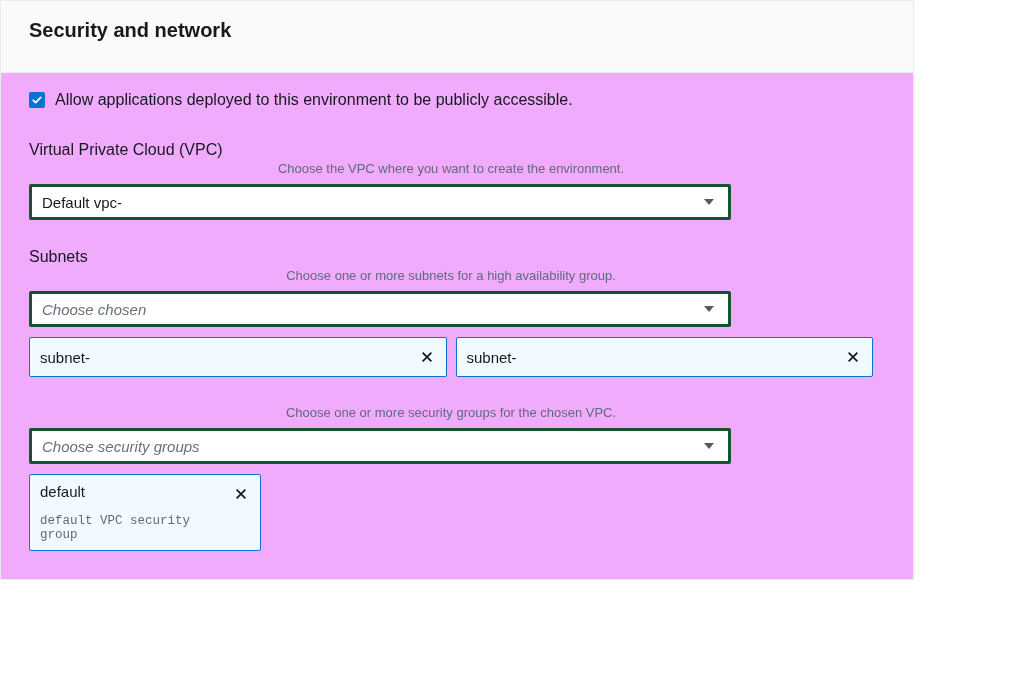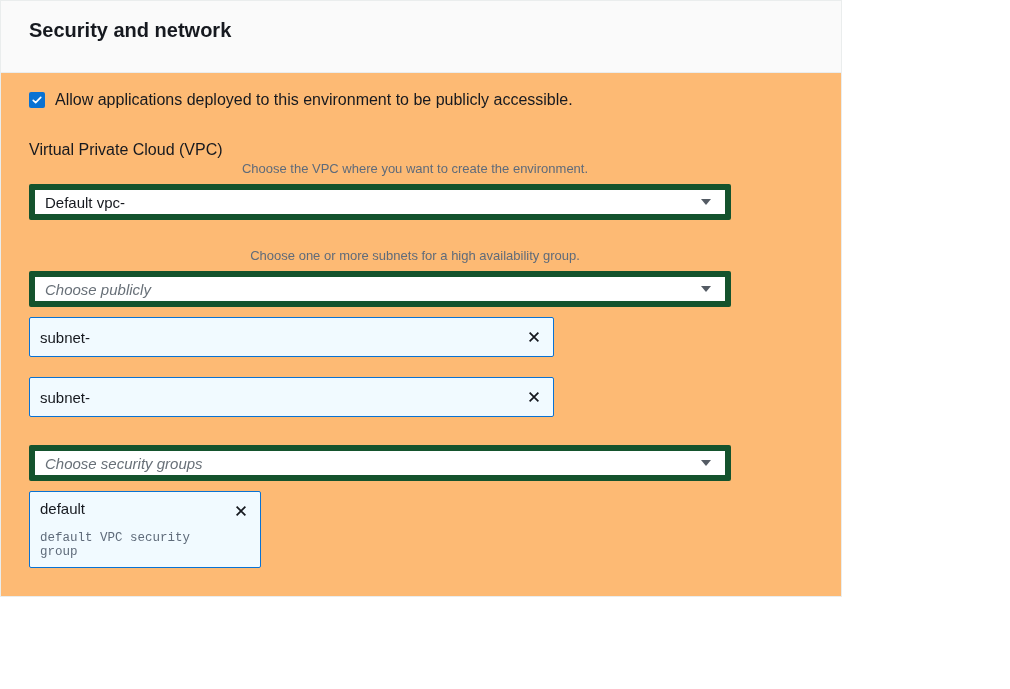--- a/index.html
+++ b/index.html
@@ -8,22 +8,22 @@
       padding: 0;
     }
     body {
       font-family: "Amazon Ember", "Helvetica Neue", Arial, sans-serif;
       background: #ffffff;
       color: #16191f;
       font-size: 14px;
     }
     .panel {
       border: 1px solid #eaeded;
-      background: #fdba74;
-      width: 842px;
+      background: #f0abfc;
+      width: 914px;
     }
     .panel-header {
       padding: 18px 20px 30px 28px;
       background: #fafafa;
       border-bottom: 1px solid #eaeded;
     }
     .panel-title {
       font-size: 20px;
       font-weight: 700;
       color: #16191f;
@@ -66,21 +66,21 @@
     }
     .field-help {
       font-size: 13px;
       color: #5f6b7a;
       margin-bottom: 8px;
       text-align: center;
     }
     .select {
       width: 702px;
       height: 36px;
-      border: 6px solid #14532d;
+      border: 3px solid #14532d;
       border-radius: 2px;
       background: #ffffff;
       display: flex;
       align-items: center;
       justify-content: space-between;
       padding: 0 10px 0 10px;
       cursor: pointer;
     }
     .select-value {
       font-size: 15px;
@@ -148,22 +148,21 @@
       flex-shrink: 0;
     }
     .tag-close svg {
       width: 14px;
       height: 14px;
       stroke: #16191f;
       stroke-width: 2;
     }
     .tags-col {
       display: flex;
-      flex-direction: column;
-      gap: 20px;
+      gap: 9px;
       margin-top: 10px;
     }
   </style>
 </head>
 <body>
 
 <div class="panel">
   <div class="panel-header">
     <h2 class="panel-title">Security and network</h2>
   </div>
@@ -181,23 +180,24 @@
     <div class="field-group">
       <div class="field-label">Virtual Private Cloud (VPC)</div>
       <div class="field-help">Choose the VPC where you want to create the environment.</div>
       <div class="select">
         <span class="select-value">Default vpc-</span>
         <span class="caret"></span>
       </div>
     </div>
 
     <div class="field-group">
+      <div class="field-label">Subnets</div>
       <div class="field-help">Choose one or more subnets for a high availability group.</div>
       <div class="select">
-        <span class="select-placeholder">Choose publicly</span>
+        <span class="select-placeholder">Choose chosen</span>
         <span class="caret"></span>
       </div>
       <div class="tags-col">
         <div class="tag tag-wide">
           <span class="tag-text">subnet-</span>
           <span class="tag-close">
             <svg viewBox="0 0 16 16">
                 <path d="M3 3 L13 13 M13 3 L3 13" fill="none"></path>
               </svg>
           </span>
@@ -207,20 +207,21 @@
           <span class="tag-close">
             <svg viewBox="0 0 16 16">
                 <path d="M3 3 L13 13 M13 3 L3 13" fill="none"></path>
               </svg>
           </span>
         </div>
       </div>
     </div>
 
     <div class="field-group" style="margin-bottom:0;">
+      <div class="field-help">Choose one or more security groups for the chosen VPC.</div>
       <div class="select">
         <span class="select-placeholder">Choose security groups</span>
         <span class="caret"></span>
       </div>
       <div class="tags-row">
         <div class="tag tag-block">
           <div class="tag-text-col">
             <span class="tag-text">default</span>
             <span class="tag-sub">default VPC security group</span>
           </div>

